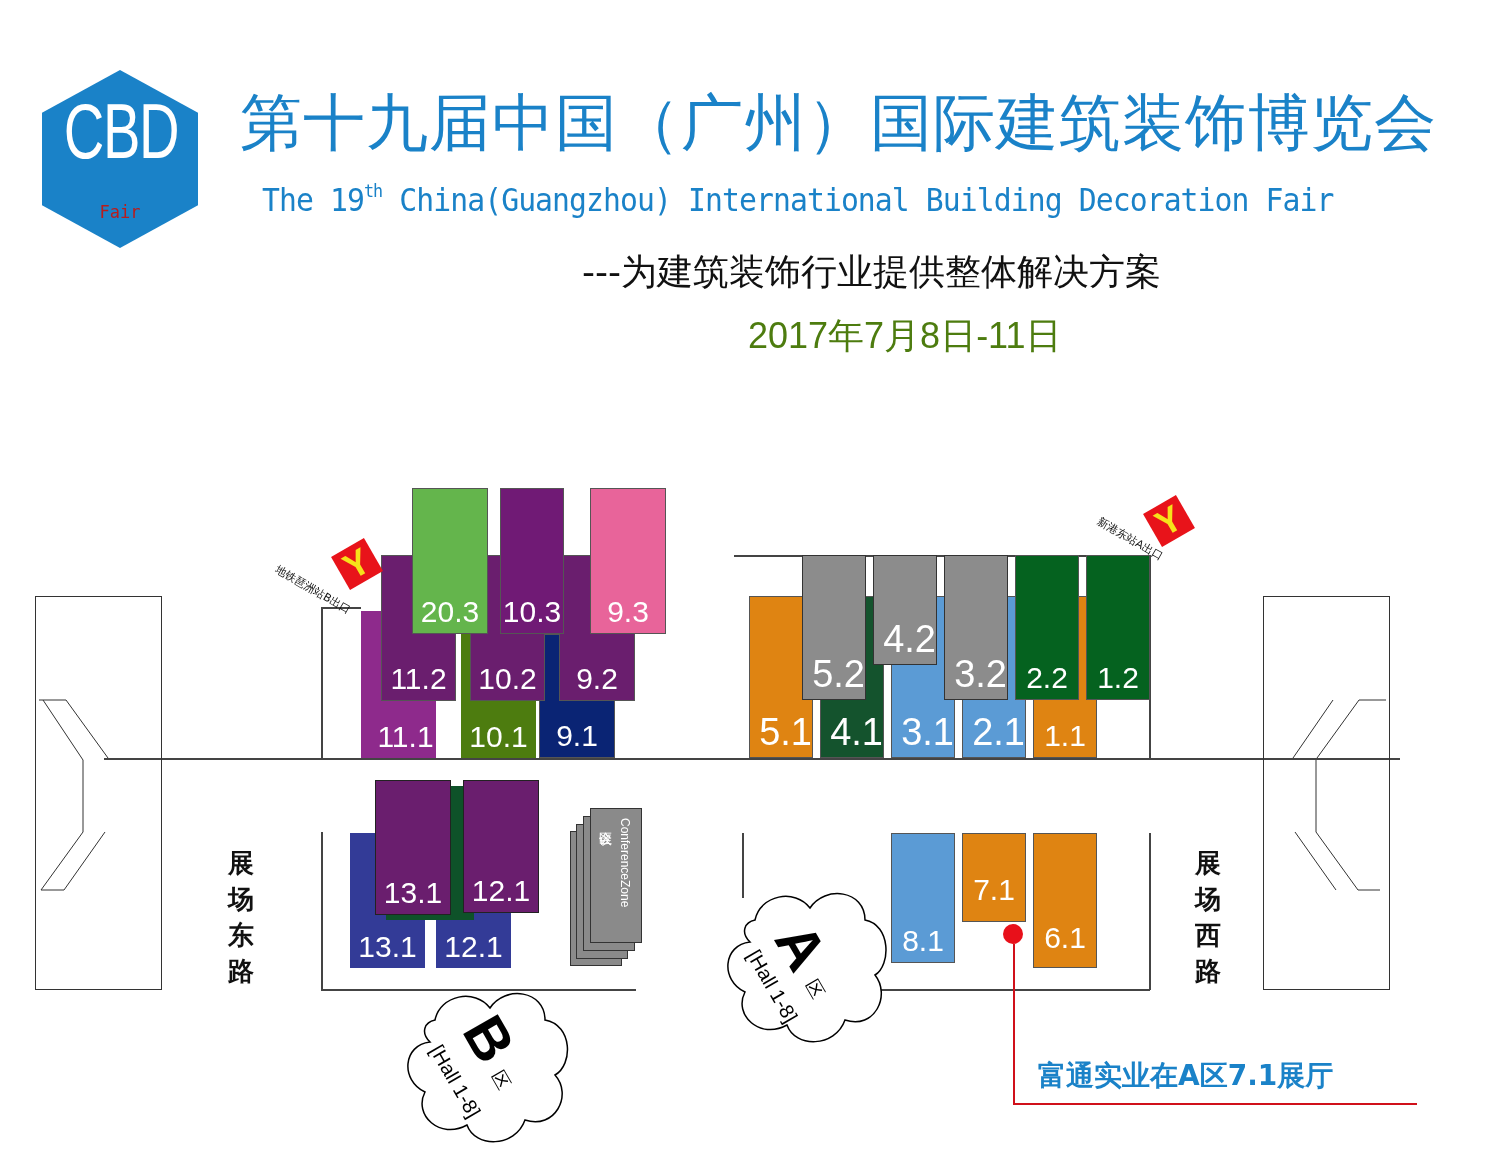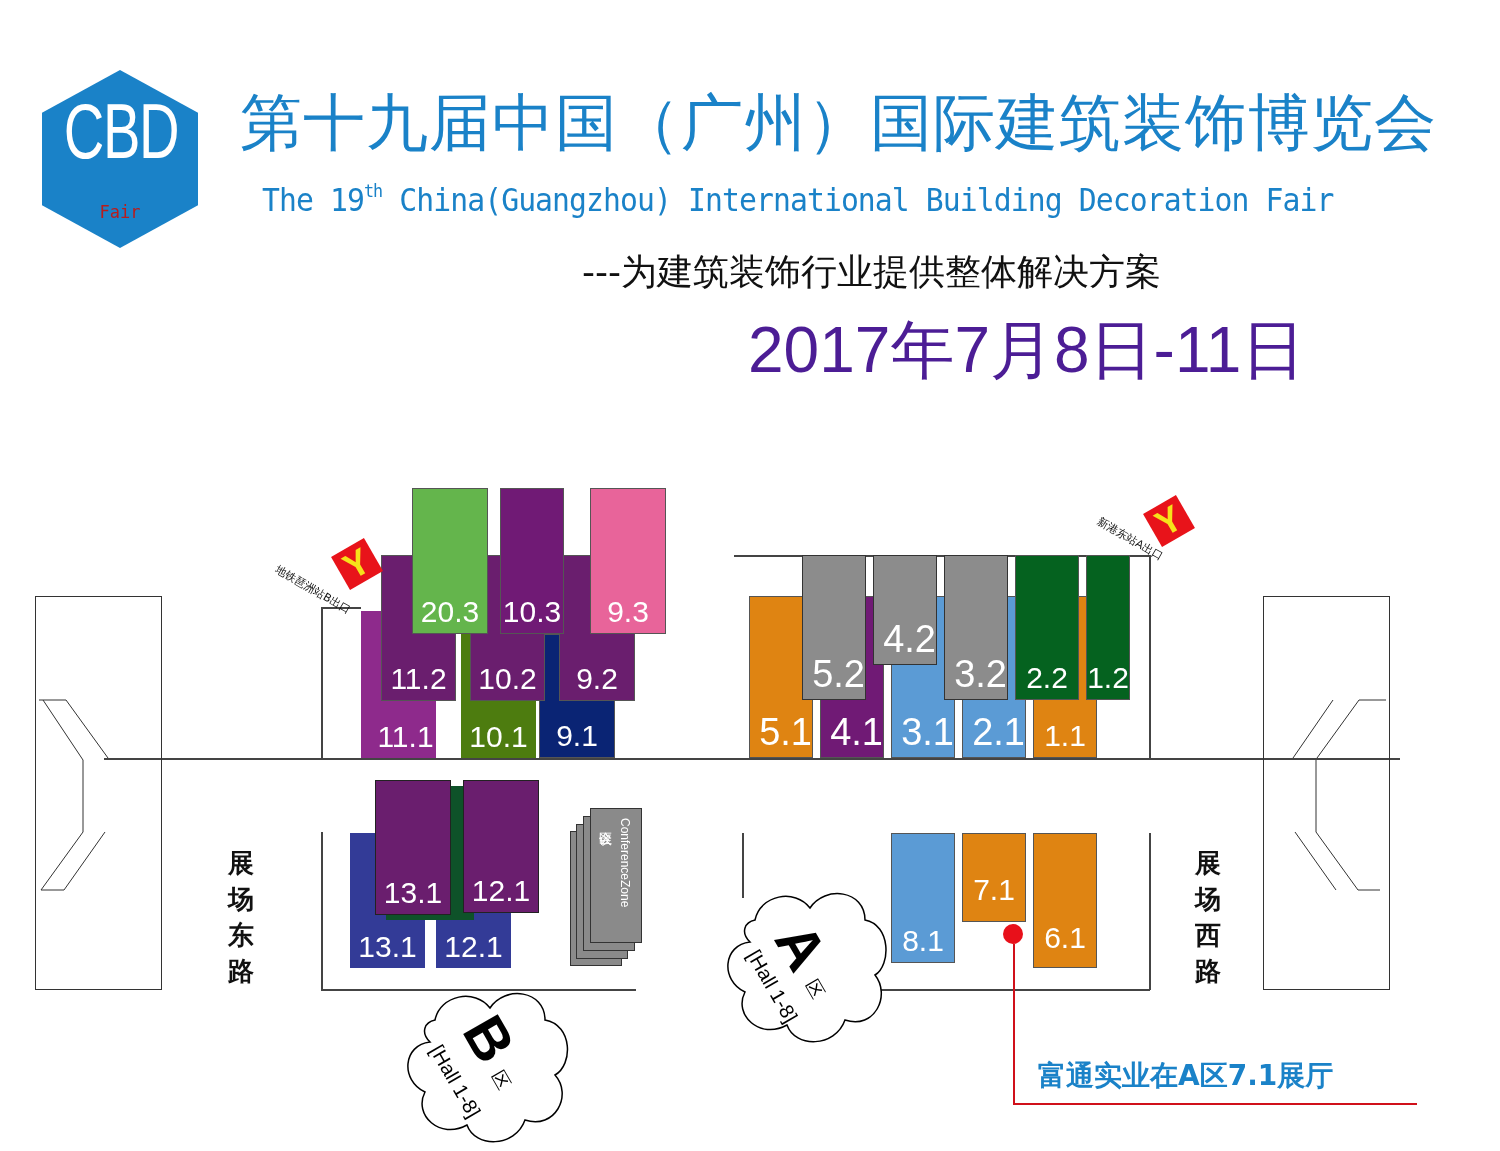--- a/index.html
+++ b/index.html
@@ -8,21 +8,21 @@
   
   .logo { left:42px; top:70px; width:156px; height:178px; background:#1a82c8;
           clip-path:polygon(50% 0%, 100% 24%, 100% 76%, 50% 100%, 0% 76%, 0% 24%); }
   .logo-cbd { left:42px; top:92px; width:156px; text-align:center; color:#fff; font-family:"Liberation Sans Narrow","Liberation Sans", sans-serif;
               font-size:78px; line-height:1; transform:scaleX(0.72); letter-spacing:-2px; font-weight:400; }
   .logo-fair { left:42px; top:202px; width:156px; text-align:center; color:#b91c1c; font-size:17px; font-family:"DejaVu Sans Mono", monospace; }
   .title-cn { left:240px; top:92px; color:#1a82c8; font-size:62px; line-height:1; letter-spacing:1px; white-space:nowrap; font-family:"DejaVu Sans", sans-serif; }
   .title-en { left:262px; top:182px; color:#1a82c8; font-size:32px; line-height:1; white-space:nowrap; font-family:"DejaVu Sans Mono", monospace; letter-spacing:-1px; transform:scaleX(0.93); transform-origin:left; }
   .title-en sup { font-size:18px; vertical-align:14px; }
   .subtitle { left:582px; top:254px; color:#111; font-size:36px; line-height:1; white-space:nowrap; }
-  .date { left:748px; top:318px; color:#4c1d95; font-size:64px; line-height:1; white-space:nowrap; font-family:"Liberation Sans", sans-serif; }
+  .date { left:748px; top:318px; color:#4d7c0f; font-size:36px; line-height:1; white-space:nowrap; font-family:"Liberation Sans", sans-serif; }
 
   
   .line { position:absolute; background:#444; }
   .box { position:absolute; border:1.5px solid #333; box-sizing:border-box; }
   .hall { position:absolute; box-sizing:border-box; color:#fff; font-family:"Liberation Sans", sans-serif;
           display:flex; align-items:flex-end; justify-content:center; padding-bottom:6px; font-size:30px; line-height:1; }
   .hall.big { font-size:38px;justify-content:flex-end; }
   .hall.bord { border:1px solid #555; }
   .road-label { position:absolute; color:#111; font-weight:bold; font-size:26px; line-height:36px; width:30px; text-align:center; }
   .metro { position:absolute; width:38px; height:38px; background:#e8131a; transform:rotate(-30deg); }
@@ -110,21 +110,21 @@
   <div class="hall bord" style="left:500px; top:488px; width:64px; height:146px; background:#701a75;">
       <span>10.3</span>
     </div>
   <div class="hall bord" style="left:590px; top:488px; width:76px; height:146px; background:#e8649a;">
       <span>9.3</span>
     </div>
 
   <div class="hall big bord" style="left:749px; top:596px; width:64px; height:162px; background:#df8412;">
       <span>5.1</span>
     </div>
-  <div class="hall big bord" style="left:820px; top:596px; width:64px; height:162px; background:#701a75;">
+  <div class="hall big bord" style="left:820px; top:596px; width:64px; height:162px; background:#14532d;">
       <span>4.1</span>
     </div>
   <div class="hall big bord" style="left:891px; top:596px; width:64px; height:162px; background:#5b9bd5;">
       <span>3.1</span>
     </div>
   <div class="hall big bord" style="left:962px; top:596px; width:64px; height:162px; background:#5b9bd5;">
       <span>2.1</span>
     </div>
   <div class="hall bord" style="left:1033px; top:596px; width:64px; height:162px; background:#df8412;">
       <span>1.1</span>
@@ -134,21 +134,21 @@
     </div>
   <div class="hall big bord" style="left:873px; top:555px; width:64px; height:110px; background:#8c8c8c; border-color:#333;">
       <span>4.2</span>
     </div>
   <div class="hall big bord" style="left:944px; top:555px; width:64px; height:145px; background:#8c8c8c; border-color:#333;">
       <span>3.2</span>
     </div>
   <div class="hall bord" style="left:1015px; top:555px; width:64px; height:145px; background:#05621f;">
       <span>2.2</span>
     </div>
-  <div class="hall bord" style="left:1086px; top:555px; width:44px; height:145px; background:#05621f;">
+  <div class="hall bord" style="left:1086px; top:555px; width:64px; height:145px; background:#05621f;">
       <span>1.2</span>
     </div>
 
   <div class="hall" style="left:350px; top:833px; width:75px; height:135px; background:#333b97;">
       <span>13.1</span>
     </div>
   <div class="hall" style="left:436px; top:833px; width:75px; height:135px; background:#333b97;">
       <span>12.1</span>
     </div>
   <div class="abs" style="left:386px; top:786px; width:88px; height:134px; background:#0e5229;"></div>

